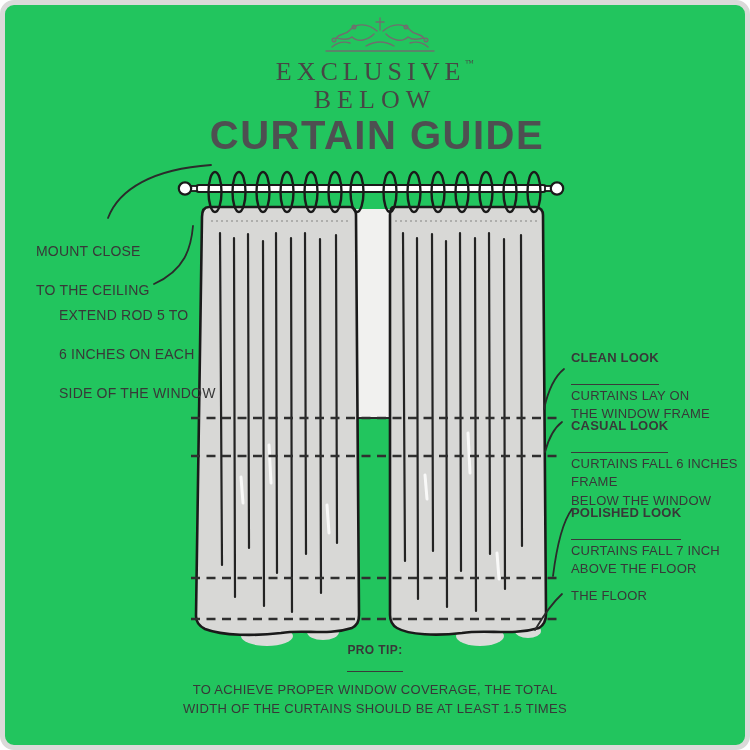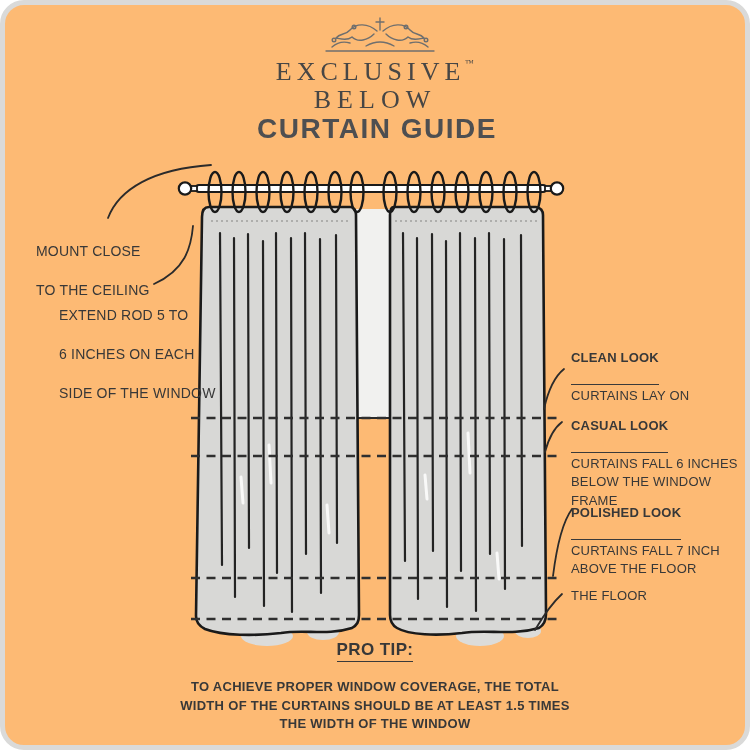--- a/index.html
+++ b/index.html
@@ -1,44 +1,44 @@
 <!DOCTYPE html>
 <html><head>
 <meta charset="utf-8">
 <style>
   html,body{margin:0;padding:0;background:#fff;}
   .canvas{
     position:relative;width:750px;height:750px;box-sizing:border-box;
-    background:#fdba74;border:5px solid #dadad9;border-radius:24px;
+    background:#22c55e;border:5px solid #dadad9;border-radius:14px;
     font-family:"Liberation Sans",sans-serif;overflow:hidden;
   }
   .abs{position:absolute;}
   
   .brand-line{
     left:0;right:0;text-align:center;
     font-family:"Liberation Serif",serif;color:#474645;
   }
   .brand-1{top:52px;font-size:26px;letter-spacing:5px;}
   .brand-2{top:80px;font-size:26px;letter-spacing:6px;}
   .tm{font-size:9px;vertical-align:14px;letter-spacing:0;}
   .page-title{
     left:0;right:12px;top:108px;text-align:center;
-    font-size:28px;font-weight:bold;letter-spacing:1.5px;color:#4e4f51;margin-left:16px;
+    font-size:40px;font-weight:bold;letter-spacing:1.5px;color:#4e4f51;margin-left:16px;
   }
   
   .annot{color:#383838;font-size:14px;line-height:19px;font-weight:500;letter-spacing:.2px;}
   .annot-r{color:#383838;font-size:13px;line-height:18.5px;font-weight:500;letter-spacing:.2px;}
   .annot div{white-space:nowrap;margin-top:20px;}
   .annot-r div{white-space:nowrap;}
   .look-title{display:inline-block;border-bottom:1.5px solid #3a3a3a;padding-bottom:16px;margin-bottom:2px;font-weight:600;}
   
   .protip{left:0;right:0;top:635px;text-align:center;color:#383838;}
-  .protip-title{display:inline-block;font-size:17px;font-weight:600;letter-spacing:.4px;
-    border-bottom:1.6px solid #3a3a3a;padding-bottom:1px;margin-bottom:16px;}
-  .protip-line{font-size:13px;line-height:18.5px;letter-spacing:.3px;font-weight:700;white-space:nowrap;}
+  .protip-title{display:inline-block;font-size:12px;font-weight:600;letter-spacing:.4px;
+    border-bottom:1.6px solid #3a3a3a;padding-bottom:14px;margin-bottom:9px;}
+  .protip-line{font-size:13px;line-height:18.5px;letter-spacing:.3px;font-weight:400;white-space:nowrap;}
   svg{display:block;}
   .diagram{left:0;top:0;pointer-events:none;}
 </style>
 </head>
 <body>
 
 <div class="canvas">
 
   <svg class="abs" style="left:305px;top:8px" width="140" height="46" viewBox="0 0 140 46">
     <g stroke="#6f6f6e" stroke-width="1.4" fill="none" stroke-linecap="round">
@@ -168,36 +168,36 @@
   </div>
   <div class="abs annot" style="left:54px;top:281px">
     <div>EXTEND ROD 5 TO</div>
     <div>6 INCHES ON EACH</div>
     <div>SIDE OF THE WINDOW</div>
   </div>
 
   <div class="abs annot-r" style="left:566px;top:344px">
     <div><span class="look-title">CLEAN LOOK</span></div>
     <div>CURTAINS LAY ON</div>
+    <div>THE WINDOW FRAME</div>
   </div>
   <div class="abs annot-r" style="left:566px;top:412px">
     <div><span class="look-title">CASUAL LOOK</span></div>
     <div>CURTAINS FALL 6 INCHES</div>
+    <div>FRAME</div>
     <div>BELOW THE WINDOW</div>
-    <div>FRAME</div>
   </div>
   <div class="abs annot-r" style="left:566px;top:499px">
     <div><span class="look-title">POLISHED LOOK</span></div>
     <div>CURTAINS FALL 7 INCH</div>
     <div>ABOVE THE FLOOR</div>
   </div>
   <div class="abs annot-r" style="left:566px;top:582px">
     <div>THE FLOOR</div>
   </div>
 
   <div class="abs protip">
     <div><span class="protip-title">PRO TIP:</span></div>
     <div class="protip-line">TO ACHIEVE PROPER WINDOW COVERAGE, THE TOTAL</div>
     <div class="protip-line">WIDTH OF THE CURTAINS SHOULD BE AT LEAST 1.5 TIMES</div>
-    <div class="protip-line">THE WIDTH OF THE WINDOW</div>
   </div>
 
 </div>
 
 </body></html>

